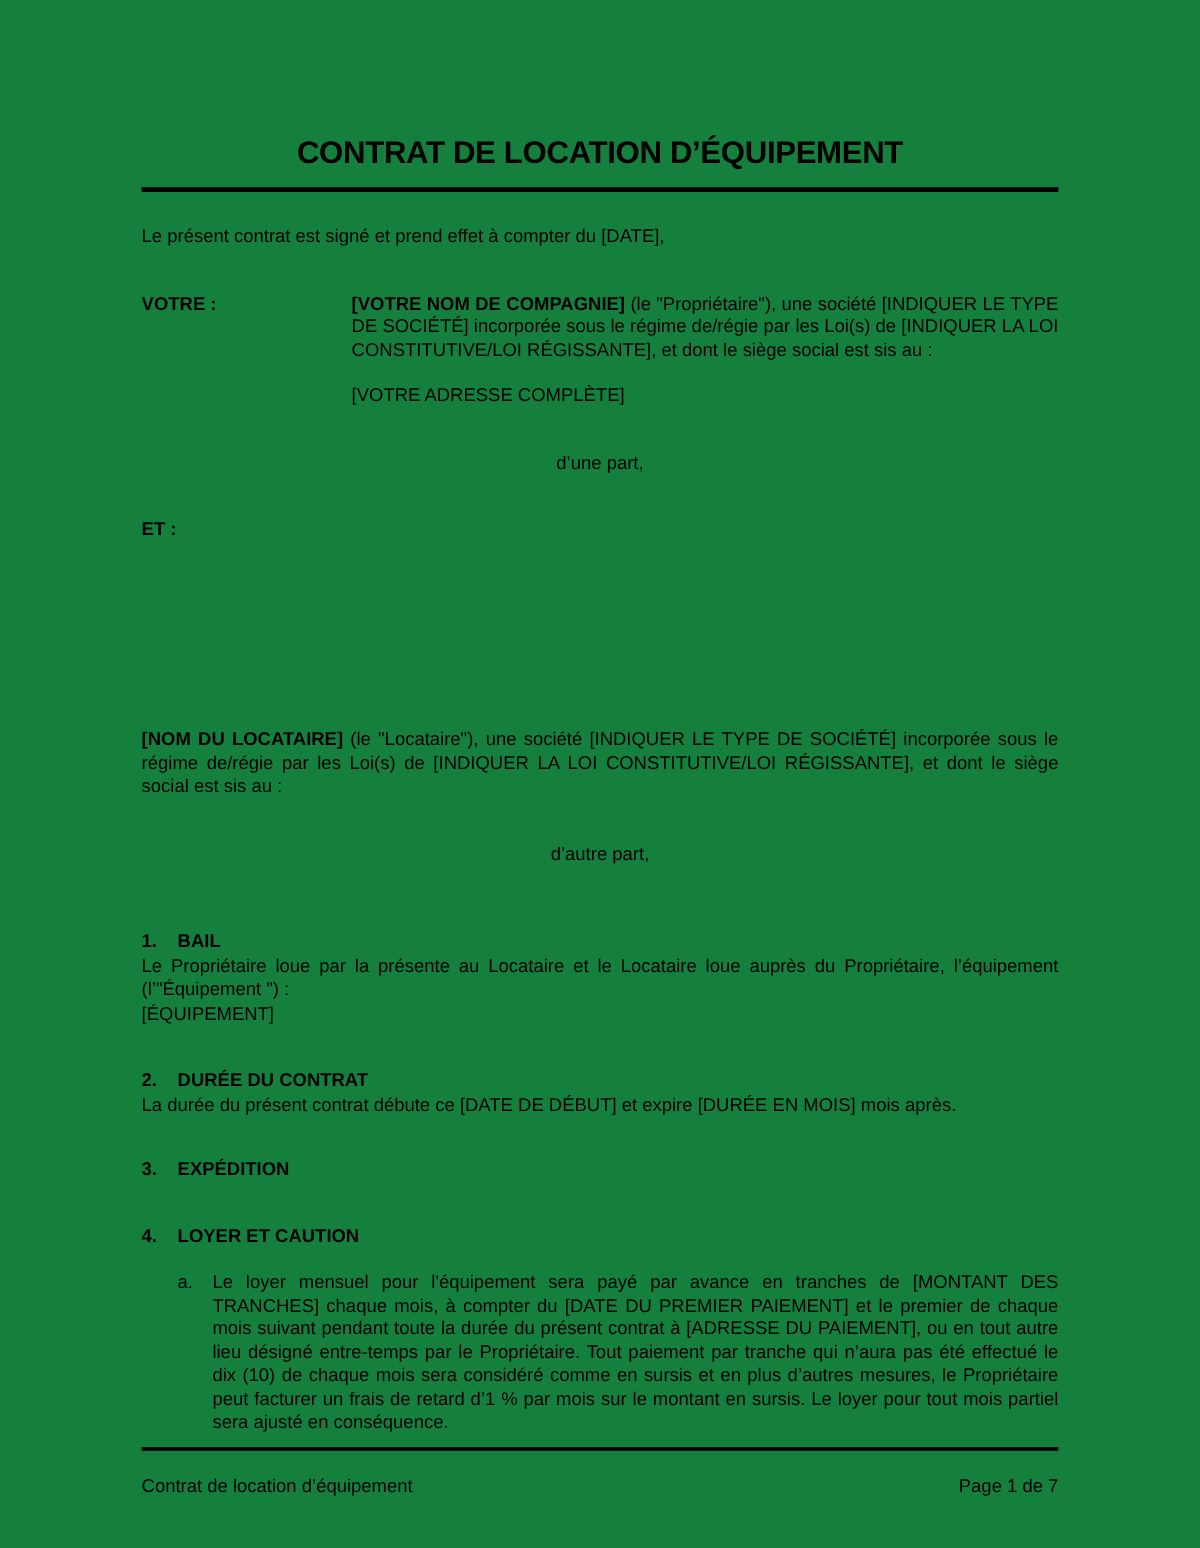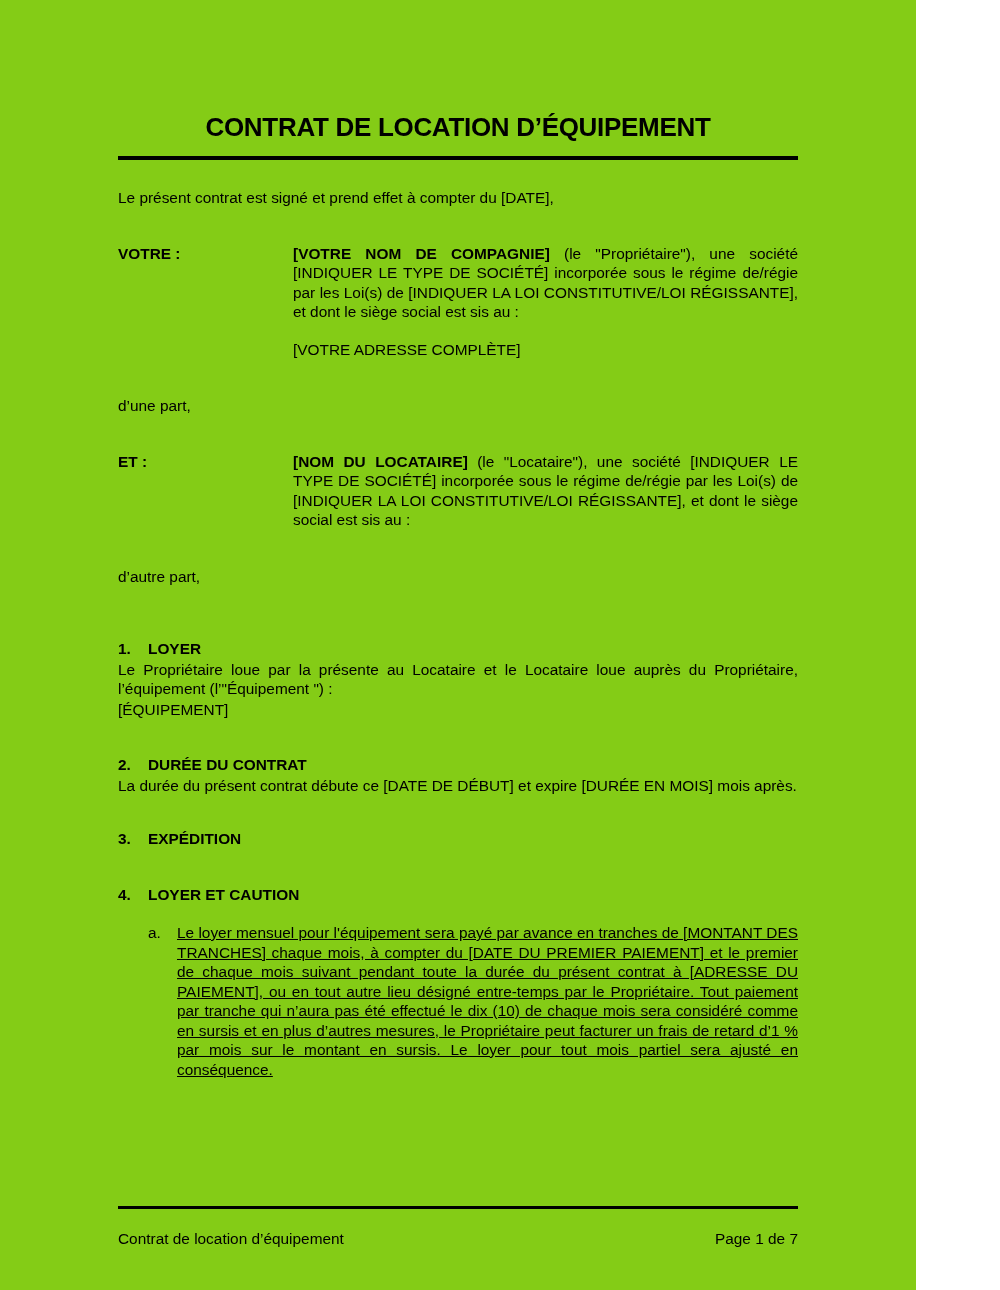--- a/index.html
+++ b/index.html
@@ -2,23 +2,23 @@
 <html><head>
 <meta charset="utf-8">
 <style>
   html, body {
     margin: 0;
     padding: 0;
     background: #ffffff;
   }
   .page {
     position: relative;
-    width: 916px;
+    width: 1000px;
     height: 1290px;
-    background: #84cc16;
+    background: #15803d;
     color: #000000;
     font-family: "Liberation Sans", "DejaVu Sans", sans-serif;
     font-size: 15.4px;
     line-height: 19.5px;
     overflow: hidden;
     box-sizing: border-box;
   }
   .content {
     margin: 0 118px;
   }
@@ -36,35 +36,36 @@
     background: #000000;
   }
   .intro {
     margin-top: 28px;
   }
   .party {
     display: flex;
     margin-top: 36px;
   }
   .party.second {
+    flex-direction: column;
   }
   .party-label {
     flex: 0 0 175px;
     font-weight: bold;
   }
   .party-body {
     flex: 1;
     text-align: justify;
   }
   .party-address {
     margin-top: 18px;
   }
   .part-note {
     margin-top: 37px;
-    text-align: left;
+    text-align: center;
   }
   .sec-head {
     display: flex;
     font-weight: bold;
   }
   .sec-head.first   { margin-top: 53px; }
   .sec-head.gap36   { margin-top: 36px; }
   .sec-head.gap34   { margin-top: 34px; }
   .sec-num {
     flex: 0 0 30px;
@@ -78,21 +79,20 @@
   .sub-item {
     display: flex;
     margin: 19px 0 0 30px;
   }
   .sub-marker {
     flex: 0 0 29px;
   }
   .sub-text {
     flex: 1;
     text-align: justify;
-    text-decoration: underline;
   }
   .footer {
     position: absolute;
     left: 118px;
     right: 118px;
     top: 1206px;
   }
   .footer-rule {
     height: 2.5px;
     background: #000000;
@@ -126,21 +126,21 @@
     <div class="party second">
       <div class="party-label">ET :</div>
       <div class="party-body">
         <div><b>[NOM DU LOCATAIRE]</b><span> (le "Locataire"), une société [INDIQUER LE TYPE DE SOCIÉTÉ] incorporée sous le régime de/régie par les Loi(s) de [INDIQUER LA LOI CONSTITUTIVE/LOI RÉGISSANTE], et dont le siège social est sis au :</span></div>
       </div>
     </div>
     <div class="part-note">d’autre part,</div>
 
     <div class="sec-head first">
       <span class="sec-num">1.</span>
-      <span>LOYER</span>
+      <span>BAIL</span>
     </div>
     <div class="sec-para">Le Propriétaire loue par la présente au Locataire et le Locataire loue auprès du Propriétaire, l’équipement (l’"Équipement ") :</div>
     <div class="sec-para tight">[ÉQUIPEMENT]</div>
 
     <div class="sec-head gap36">
       <span class="sec-num">2.</span>
       <span>DURÉE DU CONTRAT</span>
     </div>
     <div class="sec-para">La durée du présent contrat débute ce [DATE DE DÉBUT] et expire [DURÉE EN MOIS] mois après.</div>
 

